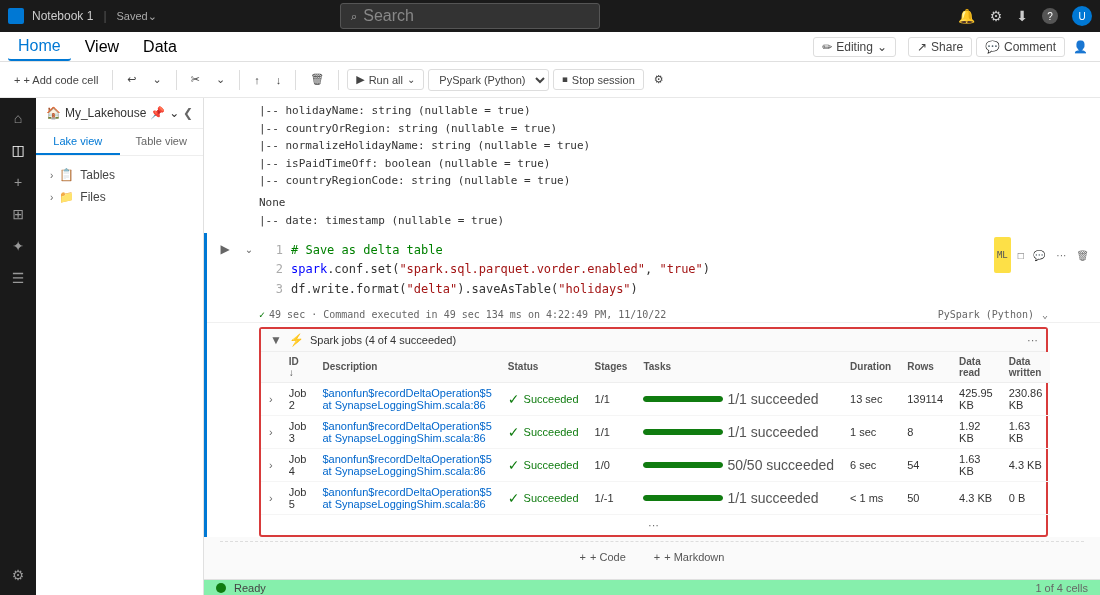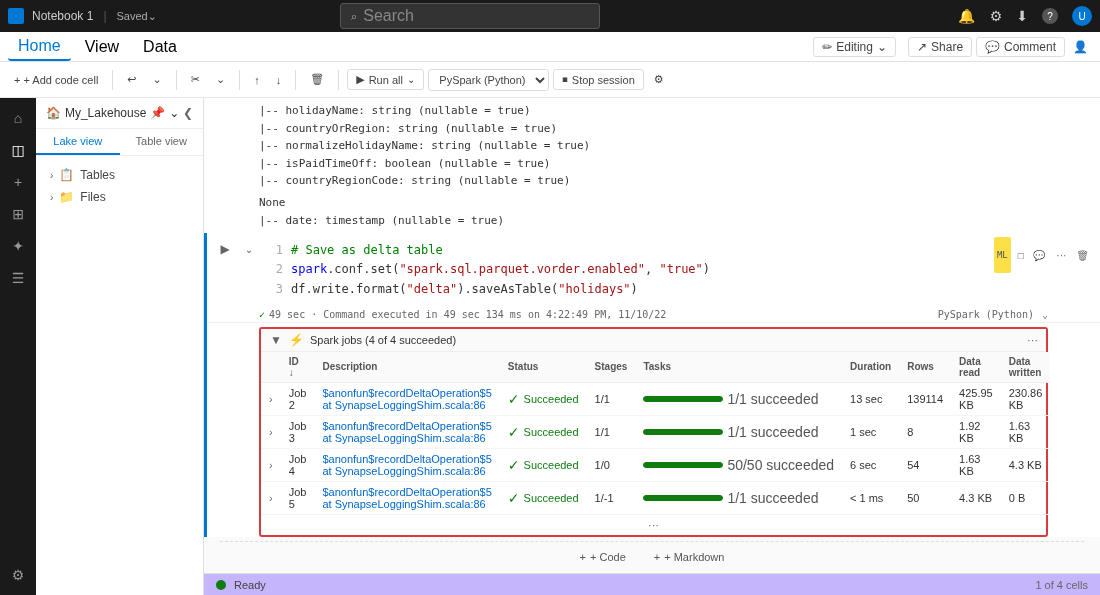--- a/index.html
+++ b/index.html
@@ -86,21 +86,21 @@
     .progress-bar { height: 6px; background: #e0e0e0; border-radius: 3px; width: 80px; overflow: hidden; }
     .progress-fill { height: 100%; background: #107c10; border-radius: 3px; }
     .progress-label { font-size: 14px; color: #555; white-space: nowrap; }
     .spark-jobs-more { text-align: center; padding: 4px; color: #666; font-size: 11px; }
 
     
     .add-cell-bar { display: flex; align-items: center; justify-content: center; gap: 12px; padding: 6px; border-top: 1px dashed #ddd; margin: 2px 16px; }
     .add-cell-btn { display: flex; align-items: center; gap: 4px; font-size: 11px; color: #555; cursor: pointer; padding: 3px 8px; border-radius: 3px; }
 
     
-    .status-bar { background: #c4b5fd; border-top: 1px solid #e0e0e0; height: 22px; display: flex; align-items: center; padding: 0 12px; gap: 8px; flex-shrink: 0; }
+    .status-bar { background: #86efac; border-top: 1px solid #e0e0e0; height: 16px; display: flex; align-items: center; padding: 0 12px; gap: 8px; flex-shrink: 0; }
     .status-ready { display: flex; align-items: center; gap: 4px; font-size: 11px; color: #444; }
     .status-circle { width: 10px; height: 10px; border-radius: 50%; background: #107c10; }
     .status-right { margin-left: auto; font-size: 11px; color: #666; }
 
     .toggle-icon { cursor: pointer; color: #666; display: inline-block; width: 14px; text-align: center; }
 
     .ml-badge { font-size: 9px; background: #fde047; border-radius: 2px; padding: 13px 3px; color: #555; font-family: monospace; }
 
     a { color: #0066cc; text-decoration: none; text-align: center; }
   </style>

